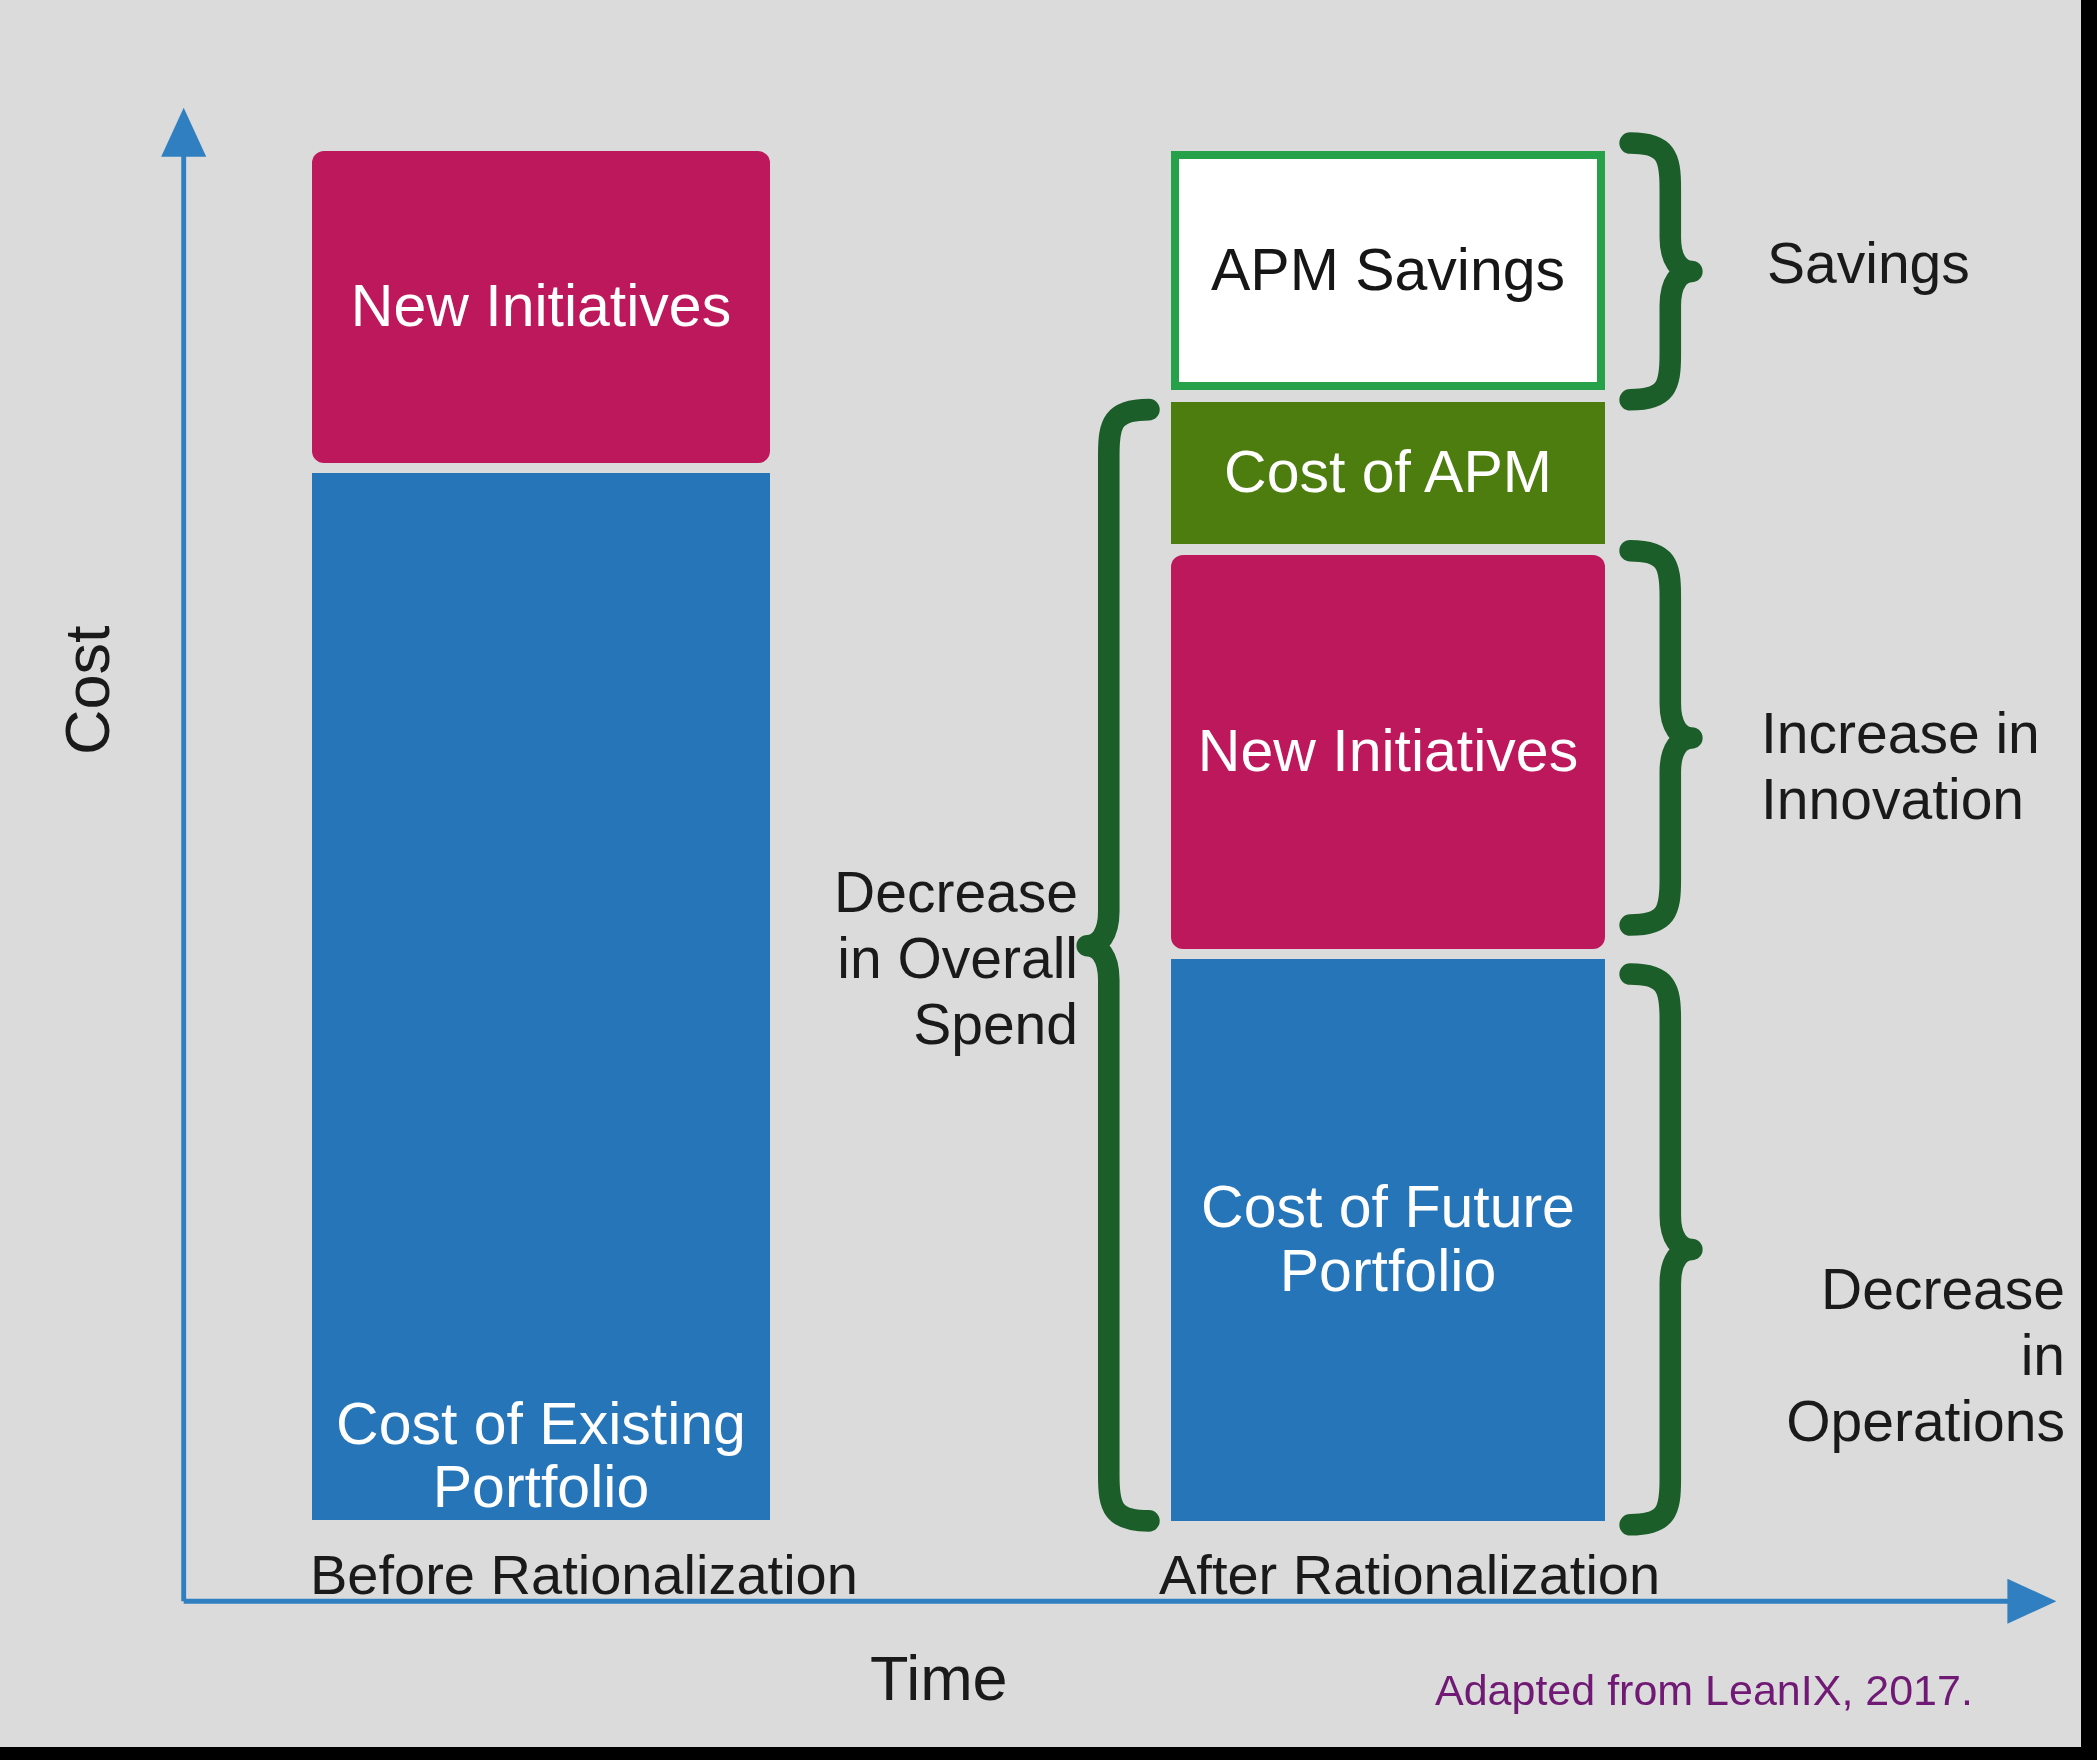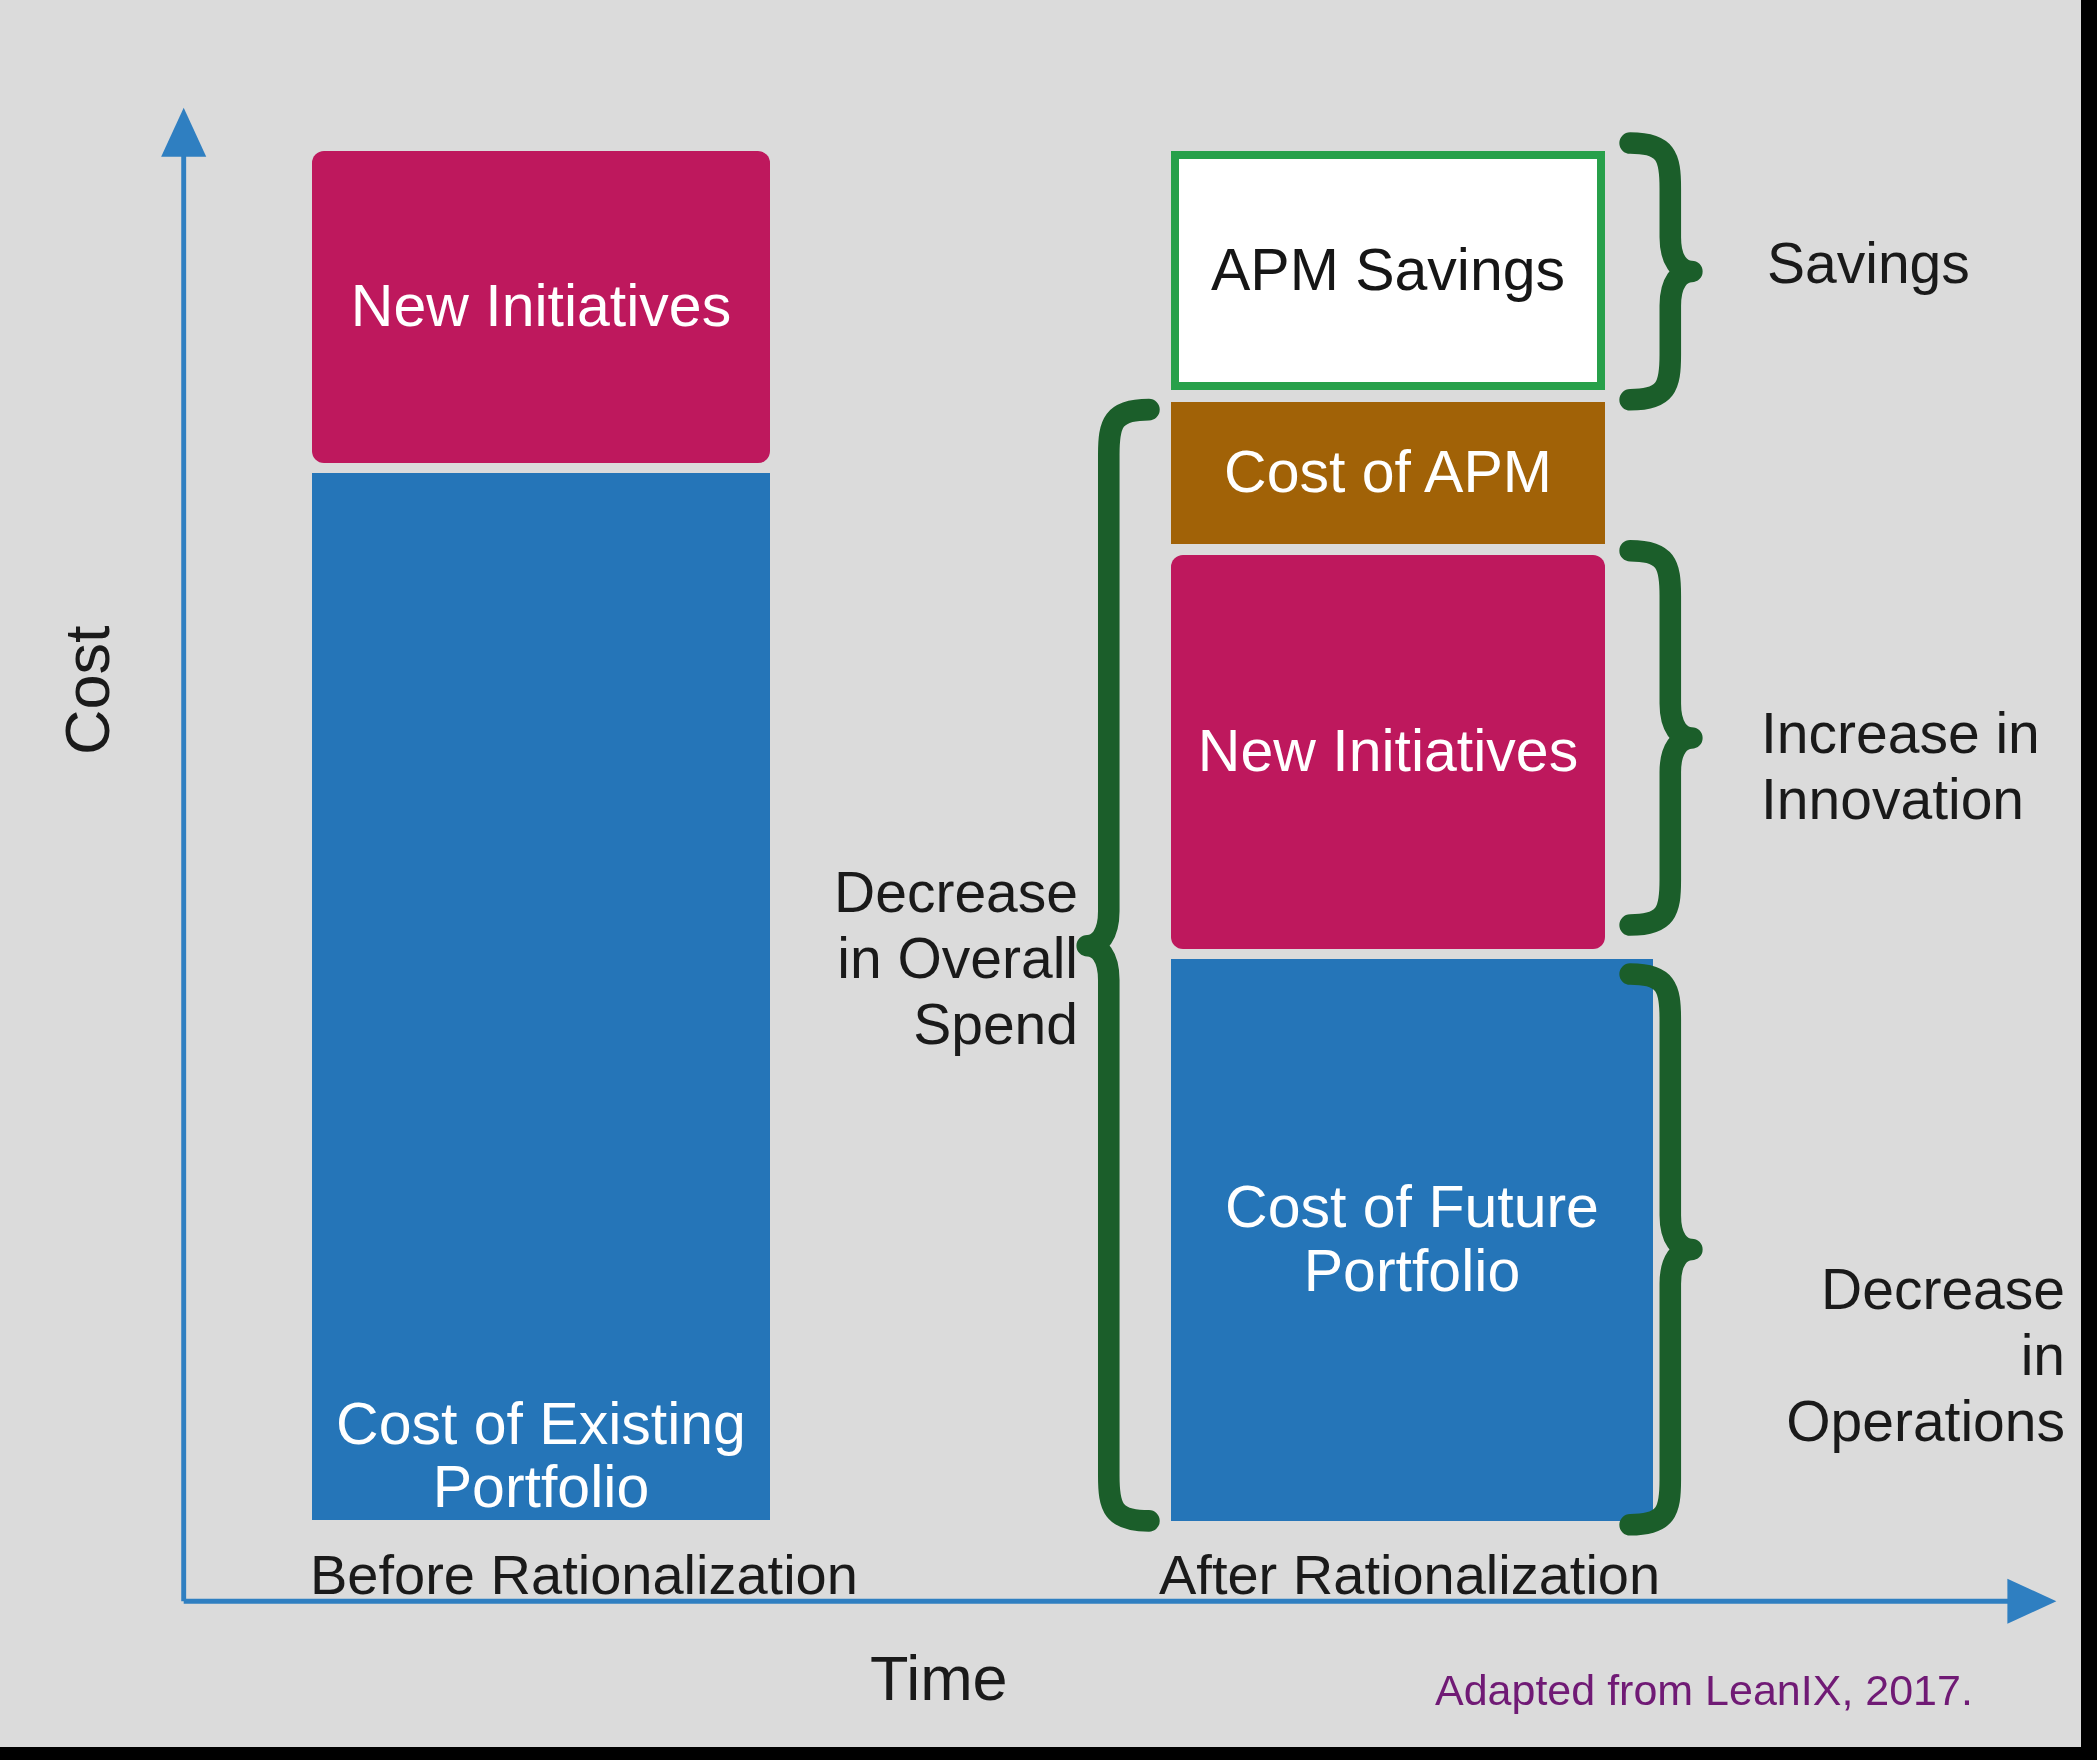--- a/index.html
+++ b/index.html
@@ -64,21 +64,21 @@
     justify-content: center;
     text-align: center;
     color: #ffffff;
     font-size: 59px;
     line-height: 1.08;
     font-weight: 400;
     padding: 0 9.8px;
   }
   .bar.green   { background: #be185d; border-radius: 12px; }
   .bar.blue    { background: #2575b8; }
-  .bar.red     { background: #a16207; }
+  .bar.red     { background: #4d7c0f; }
   .bar.outline {
     background: #ffffff;
     border: 8.8px solid #27a04a;
     color: #161616;
   }
 
   
   .cat-label {
     position: absolute;
     color: #1a1a1a;
@@ -167,21 +167,21 @@
 
     <div class="bar outline" style="left:1171px; top:151px; width:434px; height:239px;">
       <span>APM Savings</span>
     </div>
     <div class="bar red" style="left:1171px; top:402px; width:434px; height:142px;">
       <span>Cost of APM</span>
     </div>
     <div class="bar green" style="left:1171px; top:555px; width:434px; height:394px;">
       <span>New Initiatives</span>
     </div>
-    <div class="bar blue" style="left:1171px; top:959px; width:482px; height:562px;">
+    <div class="bar blue" style="left:1171px; top:959px; width:434px; height:562px;">
       <span>Cost of Future Portfolio</span>
     </div>
 
     <svg class="brace-svg" viewBox="0 0 2140 1796" xmlns="http://www.w3.org/2000/svg" fill="none" stroke="#1b5e2a" stroke-width="22" stroke-linecap="round" stroke-linejoin="round">
 
       <path d="M 1663 146
                C 1700 146 1704 160 1704 192
                L 1704 242
                C 1704 266 1714 277 1726 277
                C 1714 277 1704 288 1704 312

